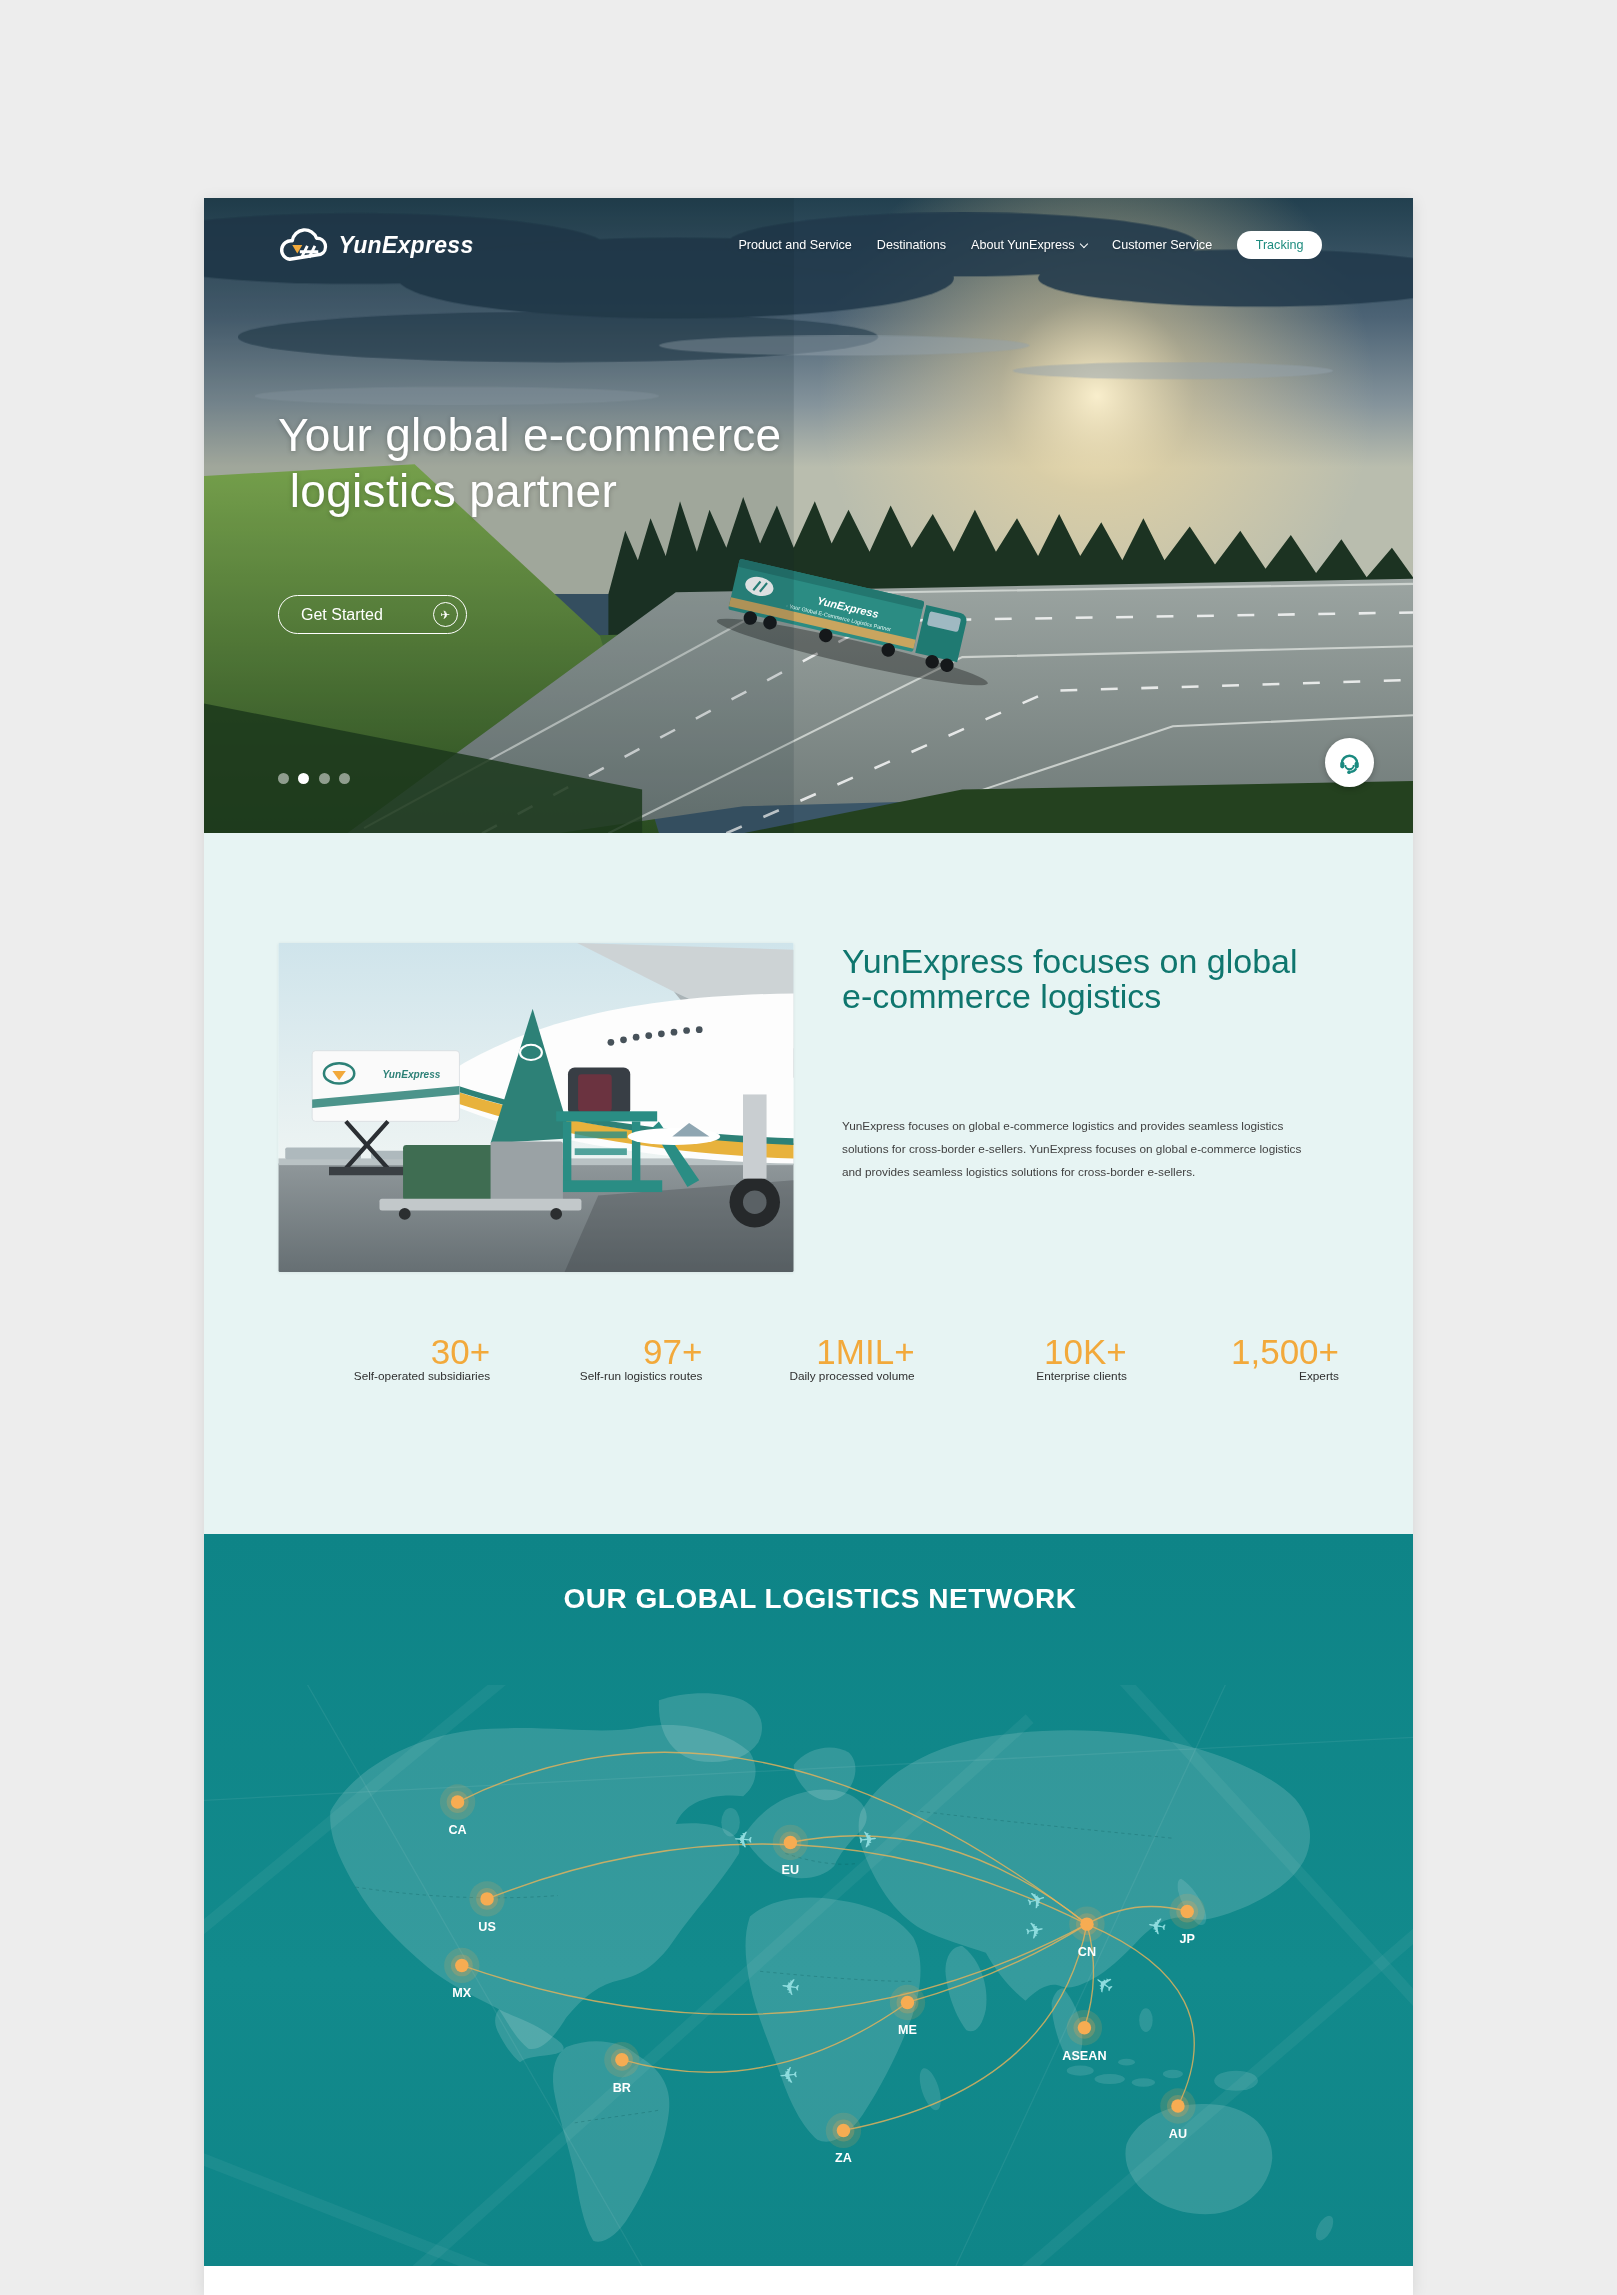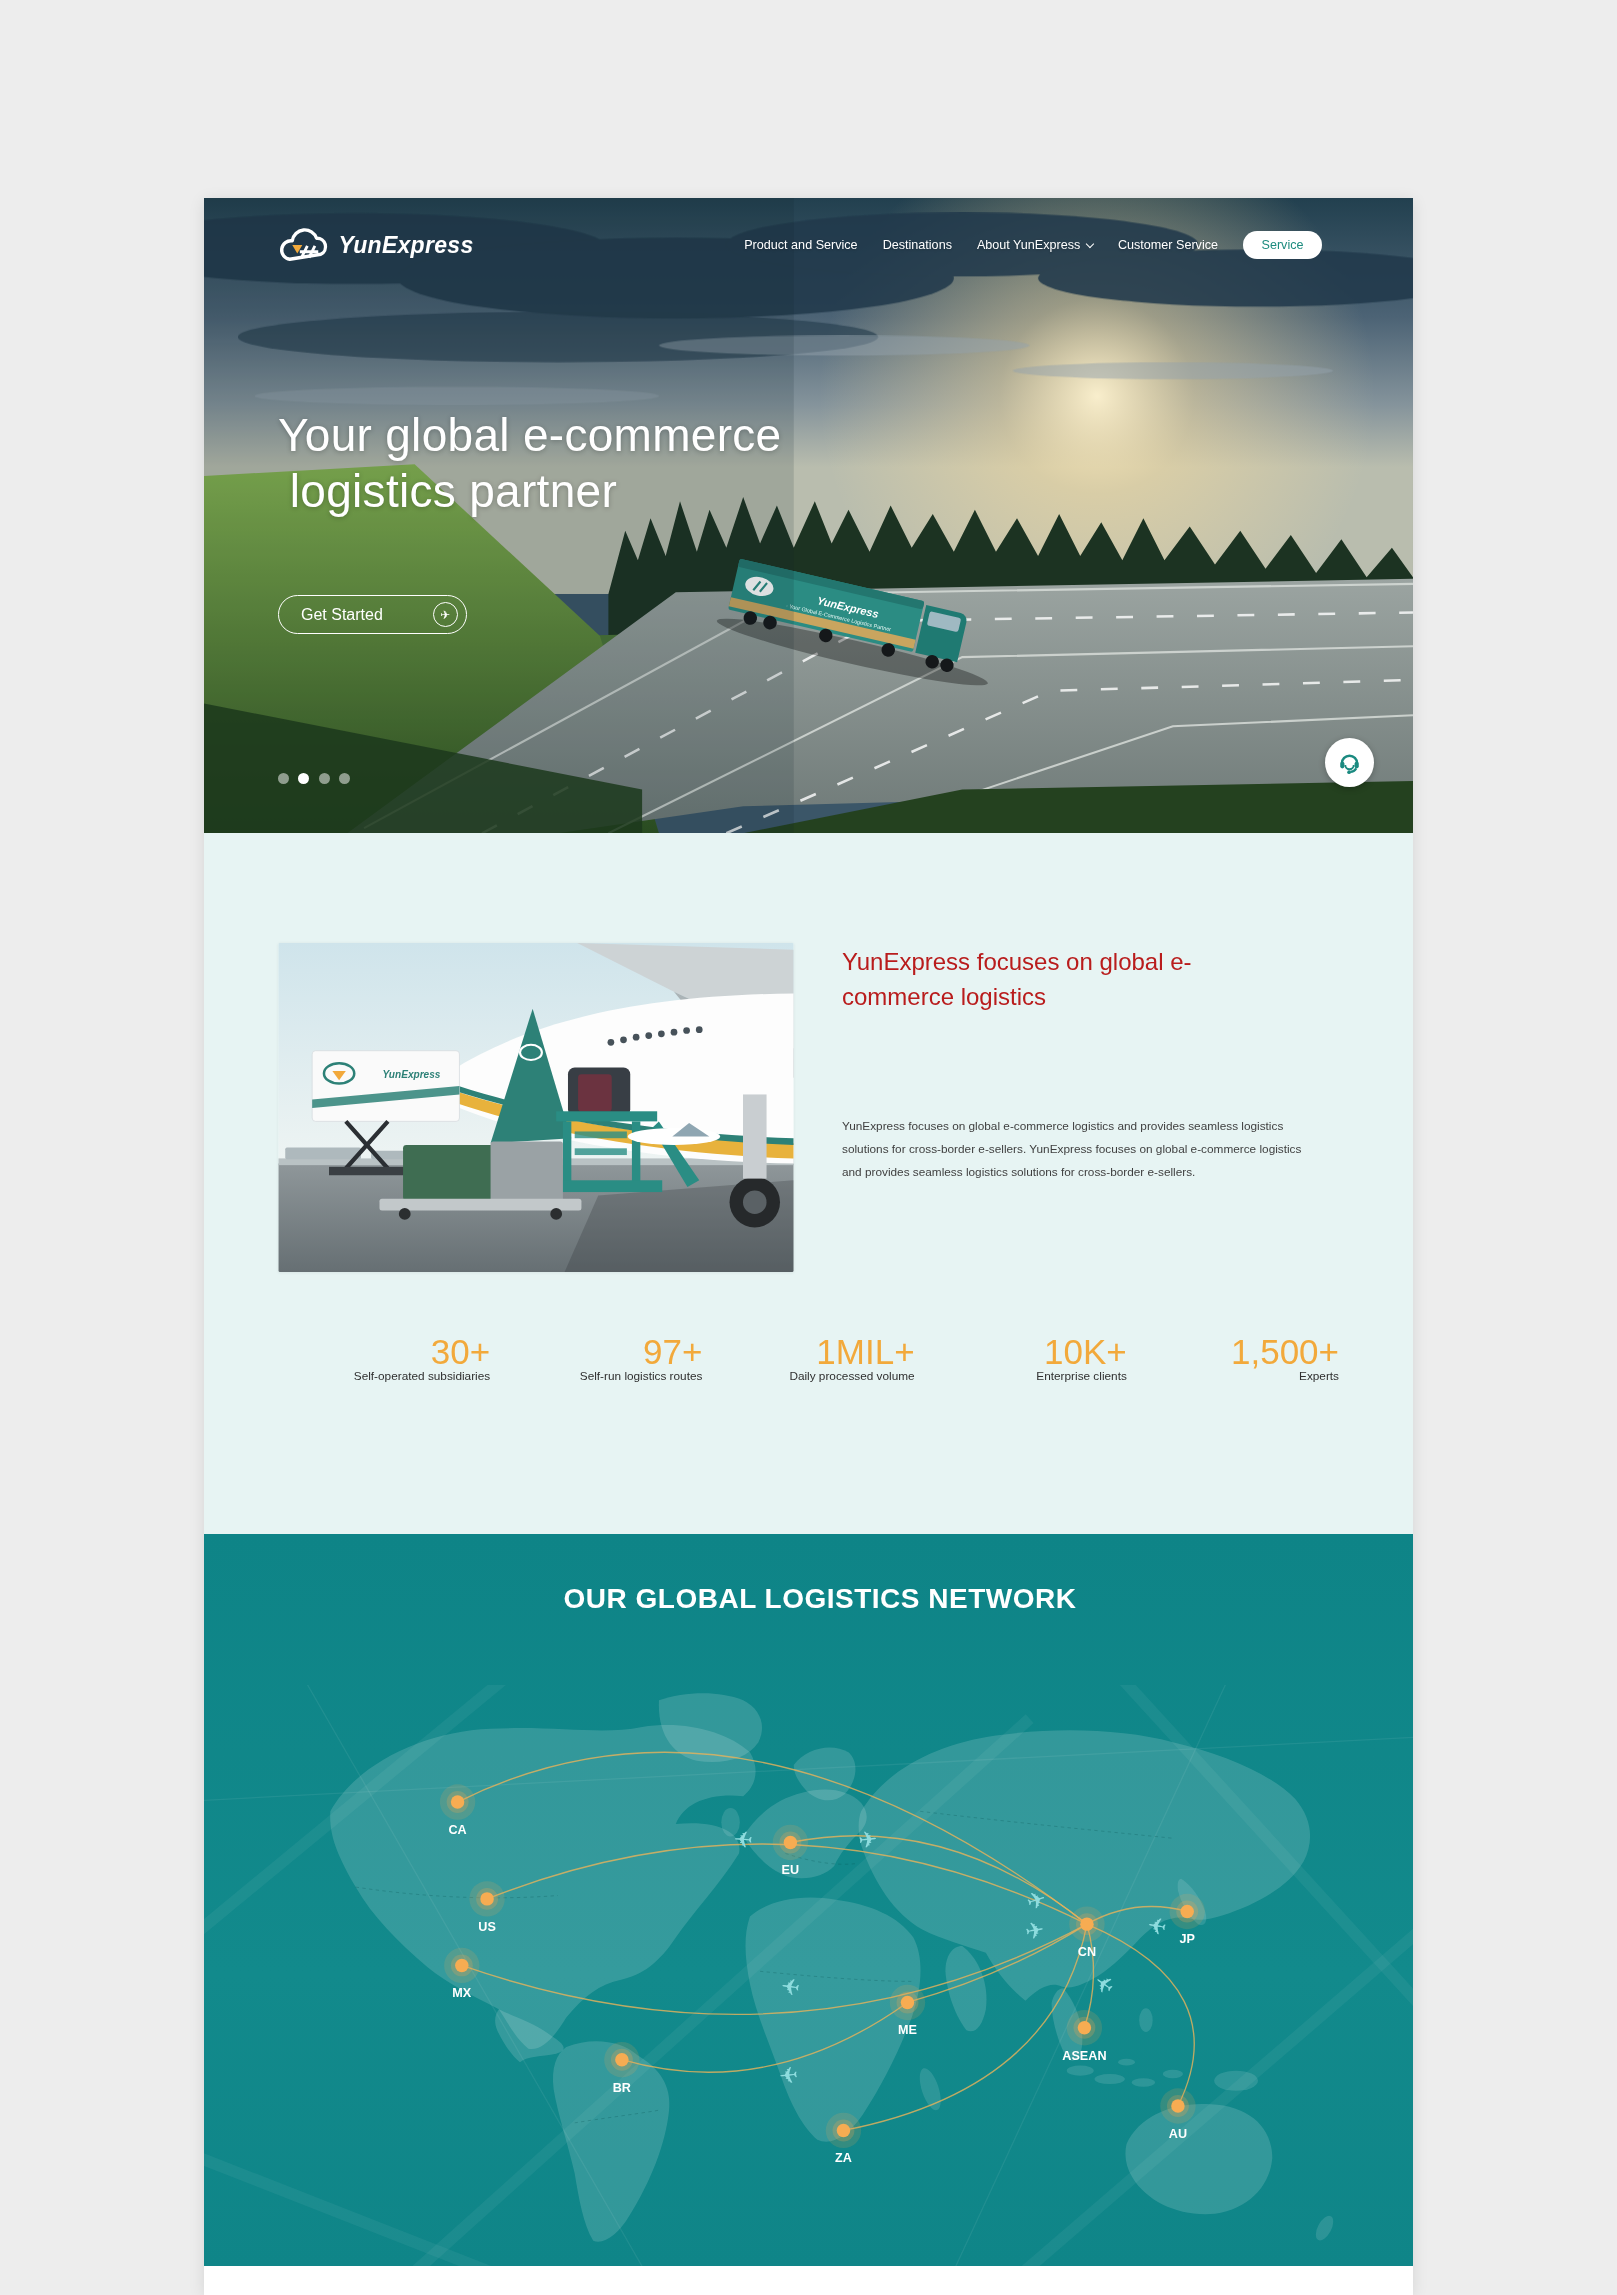--- a/index.html
+++ b/index.html
@@ -40,22 +40,22 @@
   .dot.active { background:#fff; }
 
   .chat-fab { position:absolute; left:1121px; top:540px; width:49px; height:49px; border-radius:50%;
     background:#fff; z-index:5; display:flex; align-items:center; justify-content:center; cursor:pointer;
     box-shadow:0 1.7px 6.7px rgba(0,0,0,.25); border:none; }
 
   
   .about { position:relative; width:1209px; height:701px; background:#E7F4F3; }
   .about-image { position:absolute; left:74px; top:110px; width:516px; height:329px; border-radius:1.7px;
     overflow:hidden; box-shadow:0 0.8px 3.4px rgba(0,0,0,.06); }
-  .about-heading { position:absolute; left:638px; top:111px; width:459px; color:#b91c1c;
-    font-size:24px; line-height:35px; font-weight:400; }
+  .about-heading { position:absolute; left:638px; top:111px; width:459px; color:#0f766e;
+    font-size:34px; line-height:35px; font-weight:400; }
   .about-para1 { position:absolute; left:638px; top:282px; width:472px; color:#3F3F3F;
     font-size:11.8px; line-height:23px; }
   .about-para2 { position:absolute; left:638px; top:415px; width:472px; color:#3F3F3F;
     font-size:11.8px; line-height:23px; }
 
   .stats-row { position:absolute; left:74px; right:74px; top:501px; display:flex; }
   .stat { flex:1; text-align:right; }
   .stat-value { color:#F2A93B; font-size:35px; line-height:1; font-weight:400; }
   .stat-label { margin-top:0; color:#2F2F2F; font-size:11.8px; }
 
@@ -177,21 +177,21 @@
           <span class="nav-item">
             <span>Destinations</span>
           </span>
           <span class="nav-item">
             <span>About YunExpress</span>
             <span class="chev"></span>
           </span>
           <span class="nav-item">
             <span>Customer Service</span>
           </span>
-          <button class="tracking-btn">Service</button>
+          <button class="tracking-btn">Tracking</button>
         </div>
     </nav>
 
     <h1 class="hero-headline">
       <span class="line1">Your global e-commerce</span><br>
       <span class="line2">logistics partner</span>
     </h1>
 
     <button class="cta-btn">
       <span>Get Started</span>

